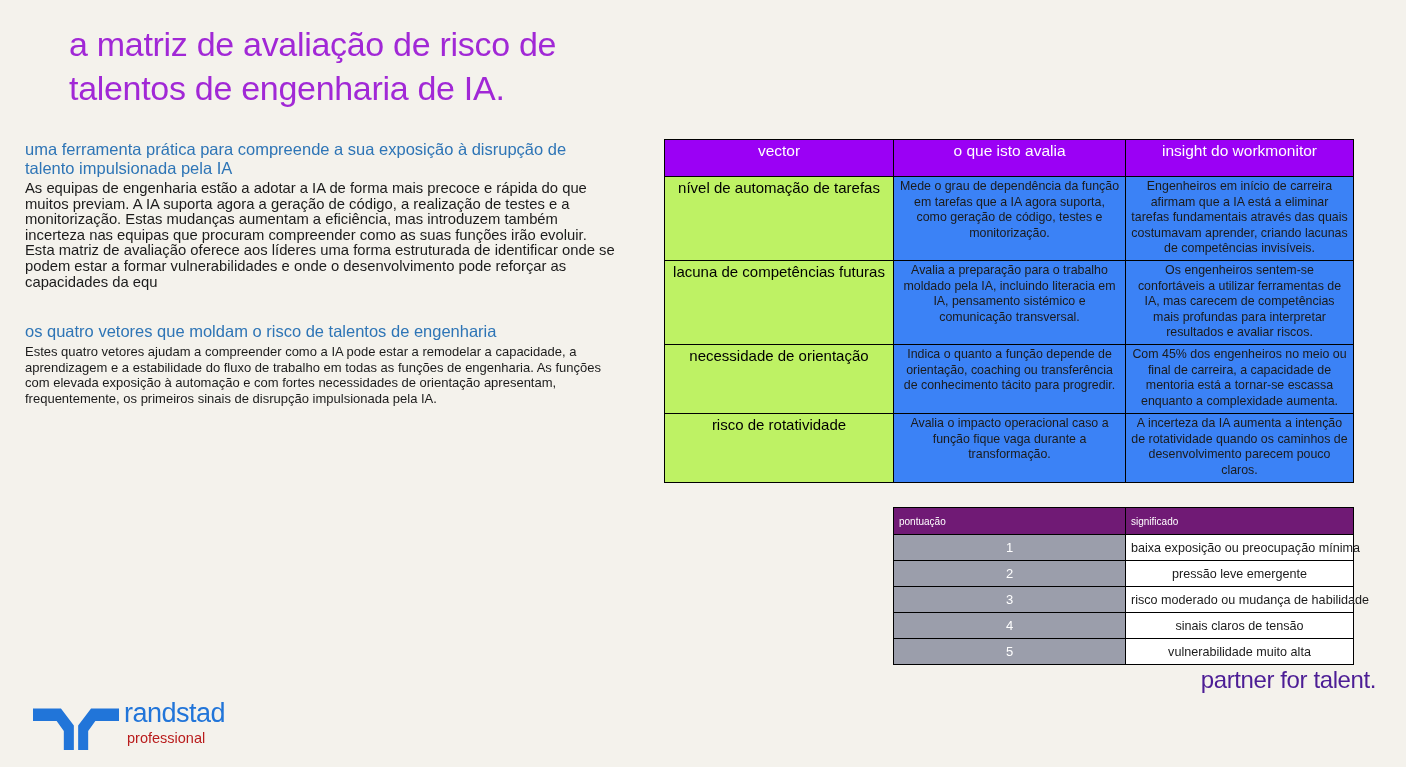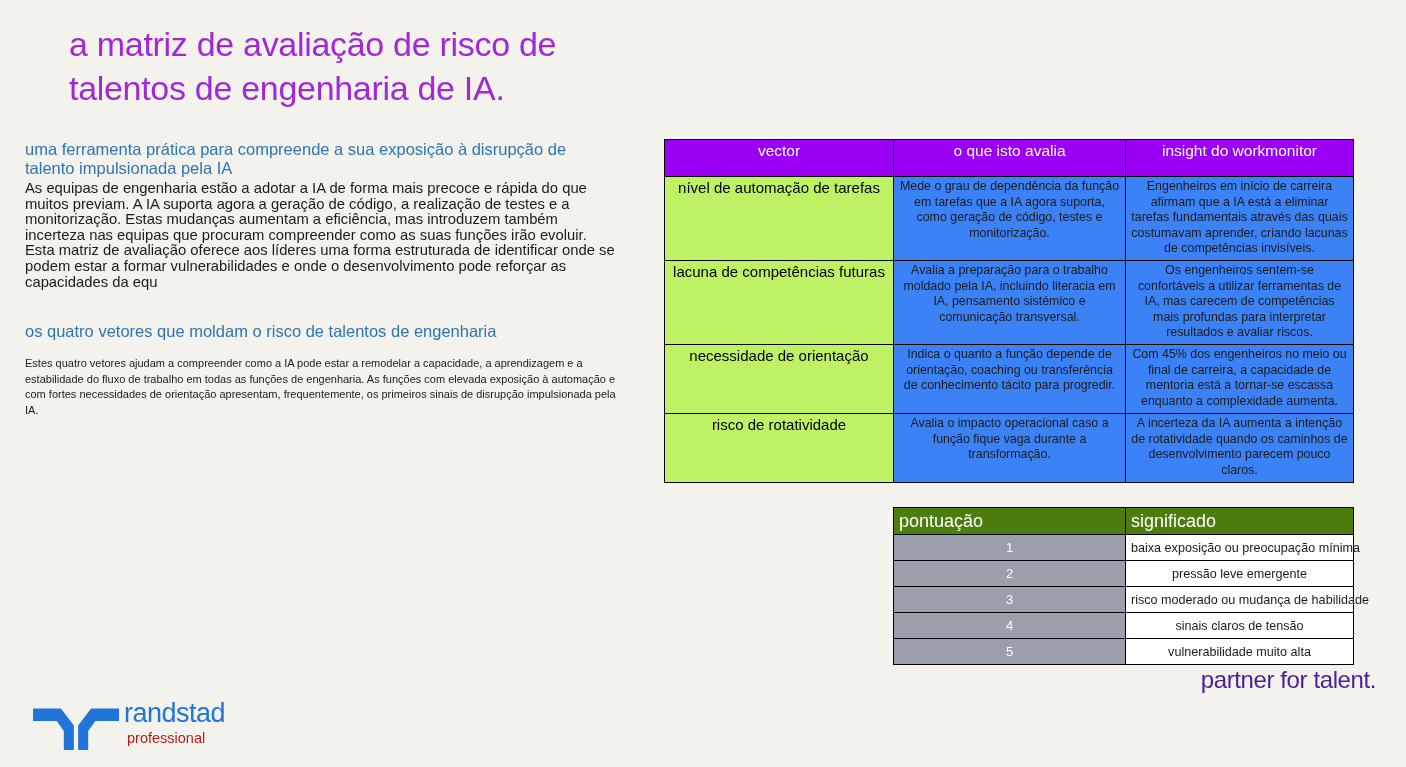--- a/index.html
+++ b/index.html
@@ -25,22 +25,22 @@
   }
   .intro-paragraph {
     position:absolute; left:25px; top:181px; width:594px;
     font-size:14.8px; line-height:15.6px;
   }
   .vectors-heading {
     position:absolute; left:25px; top:322px; width:594px;
     color:#2E75B6; font-size:16.5px; line-height:19px;
   }
   .vectors-paragraph {
-    position:absolute; left:25px; top:356px; width:600px;
-    font-size:11px; line-height:15.6px;
+    position:absolute; left:25px; top:344px; width:600px;
+    font-size:13px; line-height:15.6px;
   }
 
   
   table { border-collapse:collapse; table-layout:fixed; }
   .matrix-table {
     position:absolute; left:664px; top:139px; width:689px;
   }
   .matrix-table th, .matrix-table td {
     border:1px solid #000; vertical-align:top; text-align:center;
     padding:2px 5px;
@@ -57,22 +57,22 @@
   }
   .matrix-table tr.row-tall  { height:84px; }
   .matrix-table tr.row-short { height:69px; }
 
   
   .score-table {
     position:absolute; left:893px; top:507px; width:460px;
   }
   .score-table th, .score-table td { border:1px solid #000; padding:2px 5px; }
   .score-table th {
-    background:#4d7c0f; color:#FFFFFF;
-    font-size:18px; font-weight:normal; text-align:left; height:27px;
+    background:#701a75; color:#FFFFFF;
+    font-size:10px; font-weight:normal; text-align:left; height:27px;
     vertical-align:middle;
   }
   .score-table td { height:26px; vertical-align:middle;text-align:center; }
   .score-table td.score-cell {
     background:#9B9EAB; color:#FFFFFF; text-align:center; font-size:13px;
   }
   .score-table td.meaning-cell {
     background:#FFFFFF; font-size:12.6px; white-space:nowrap; overflow:visible;
   }
 

